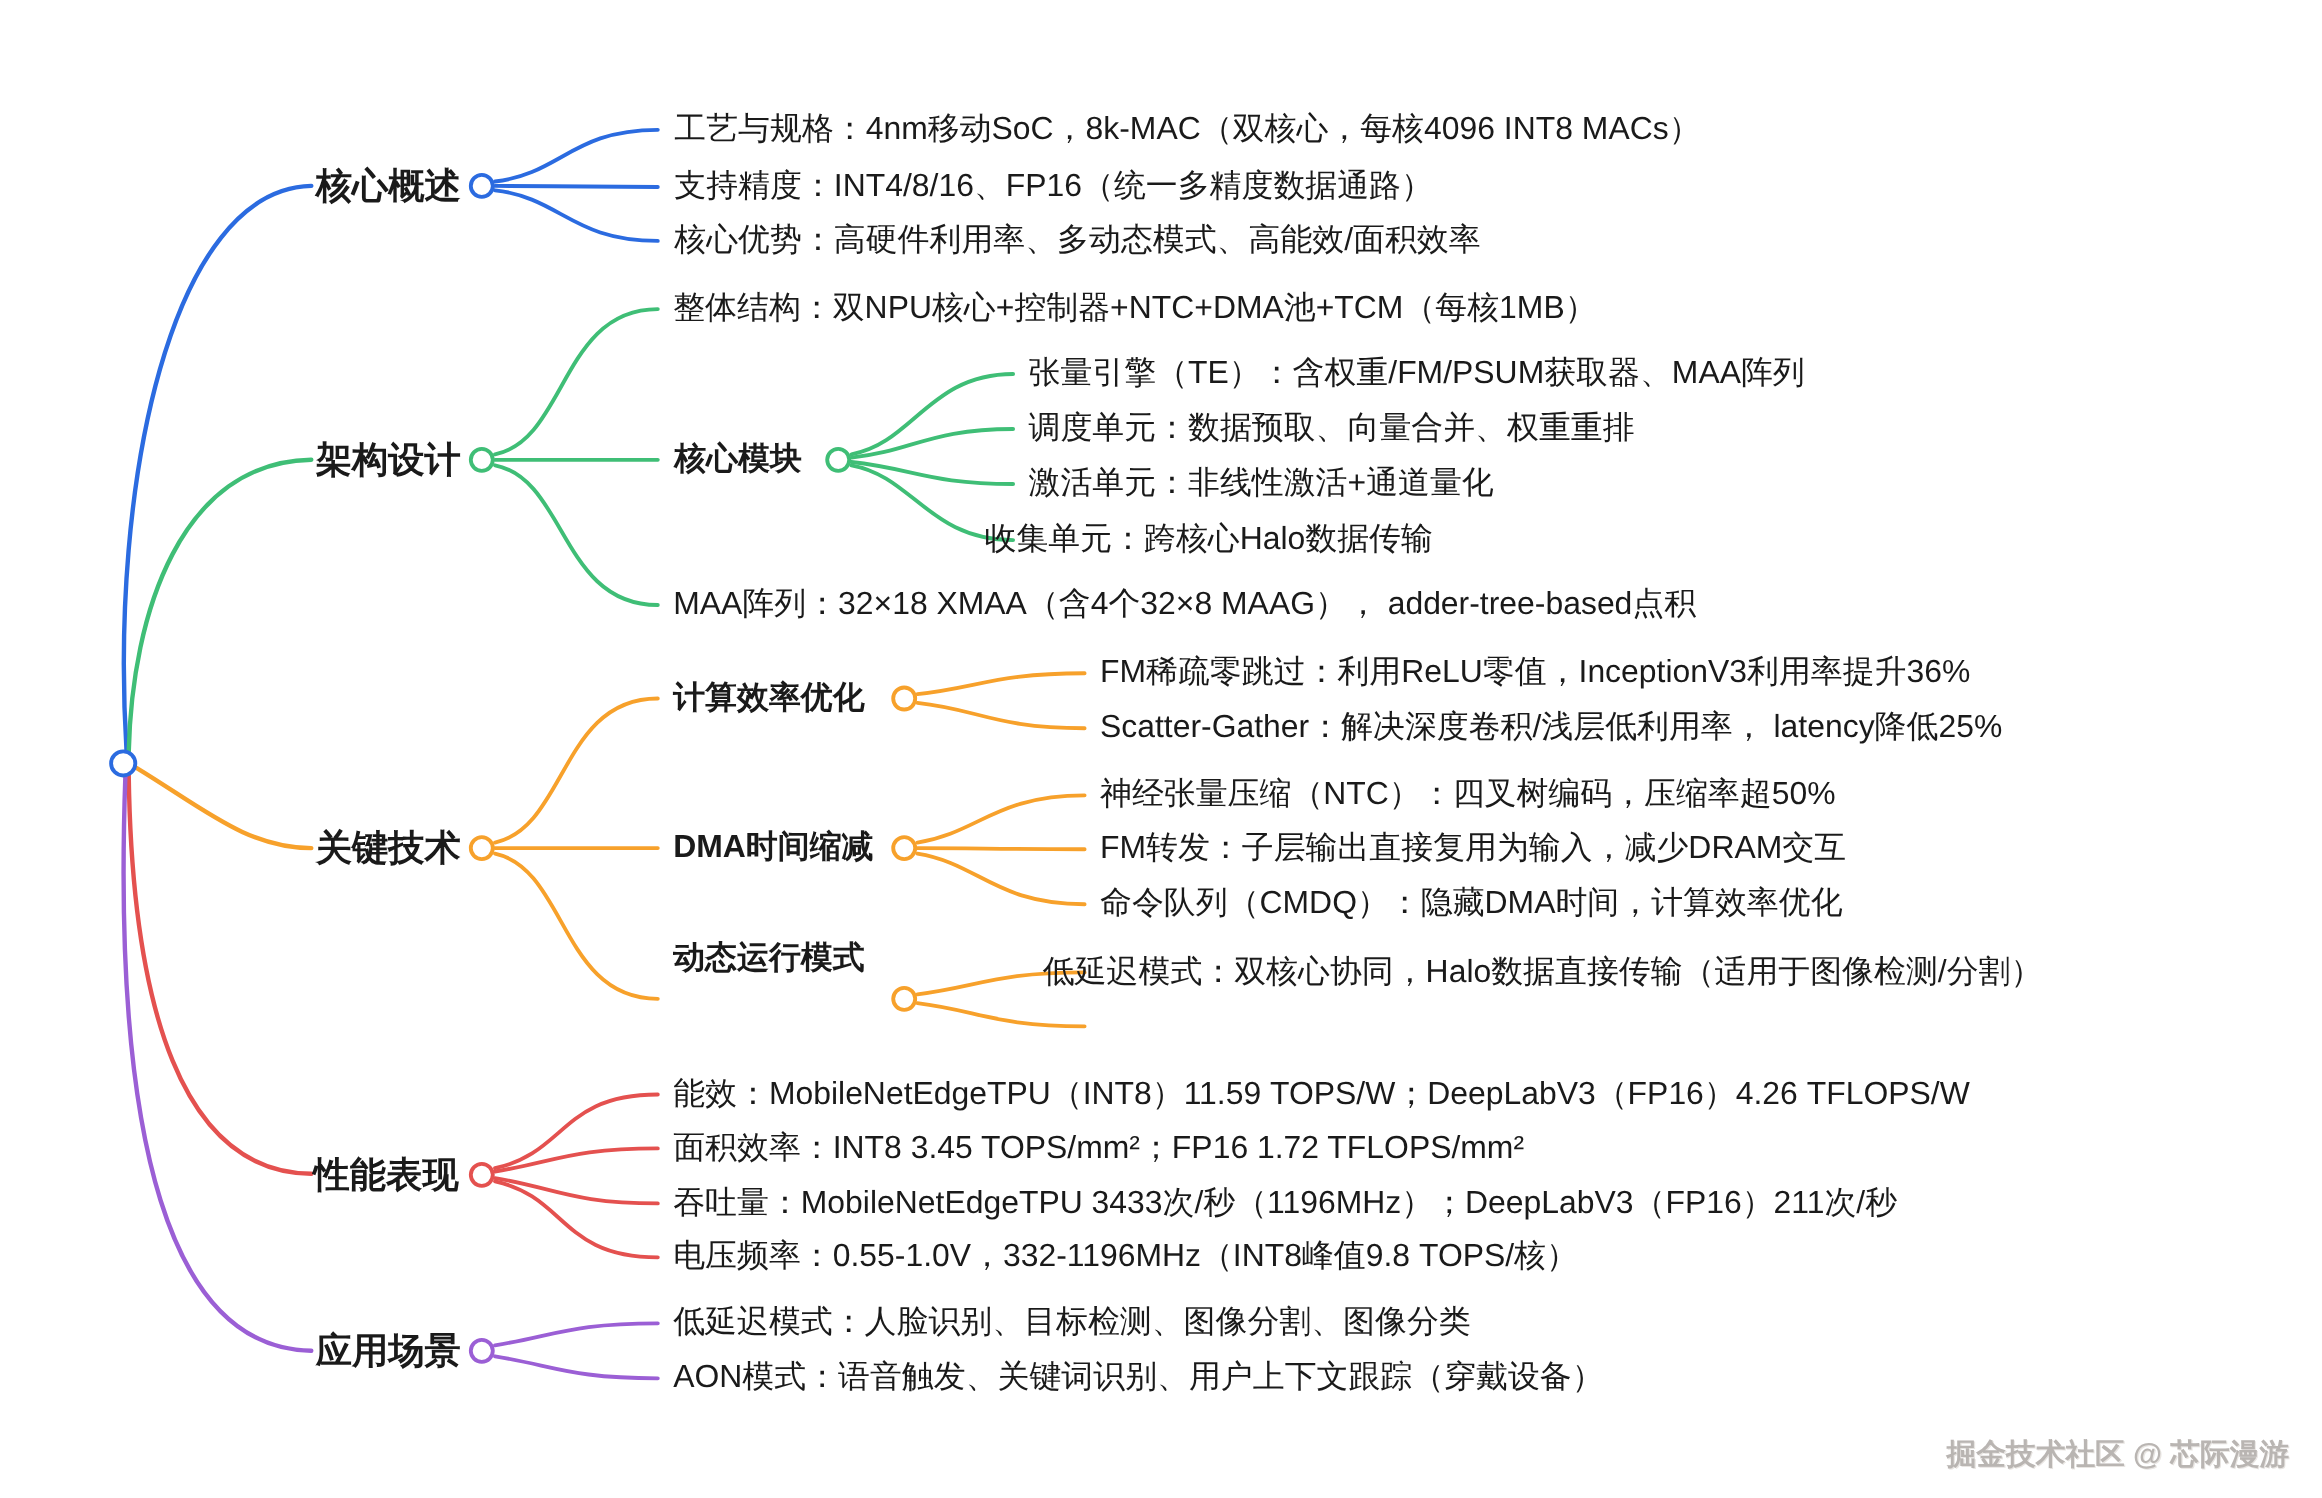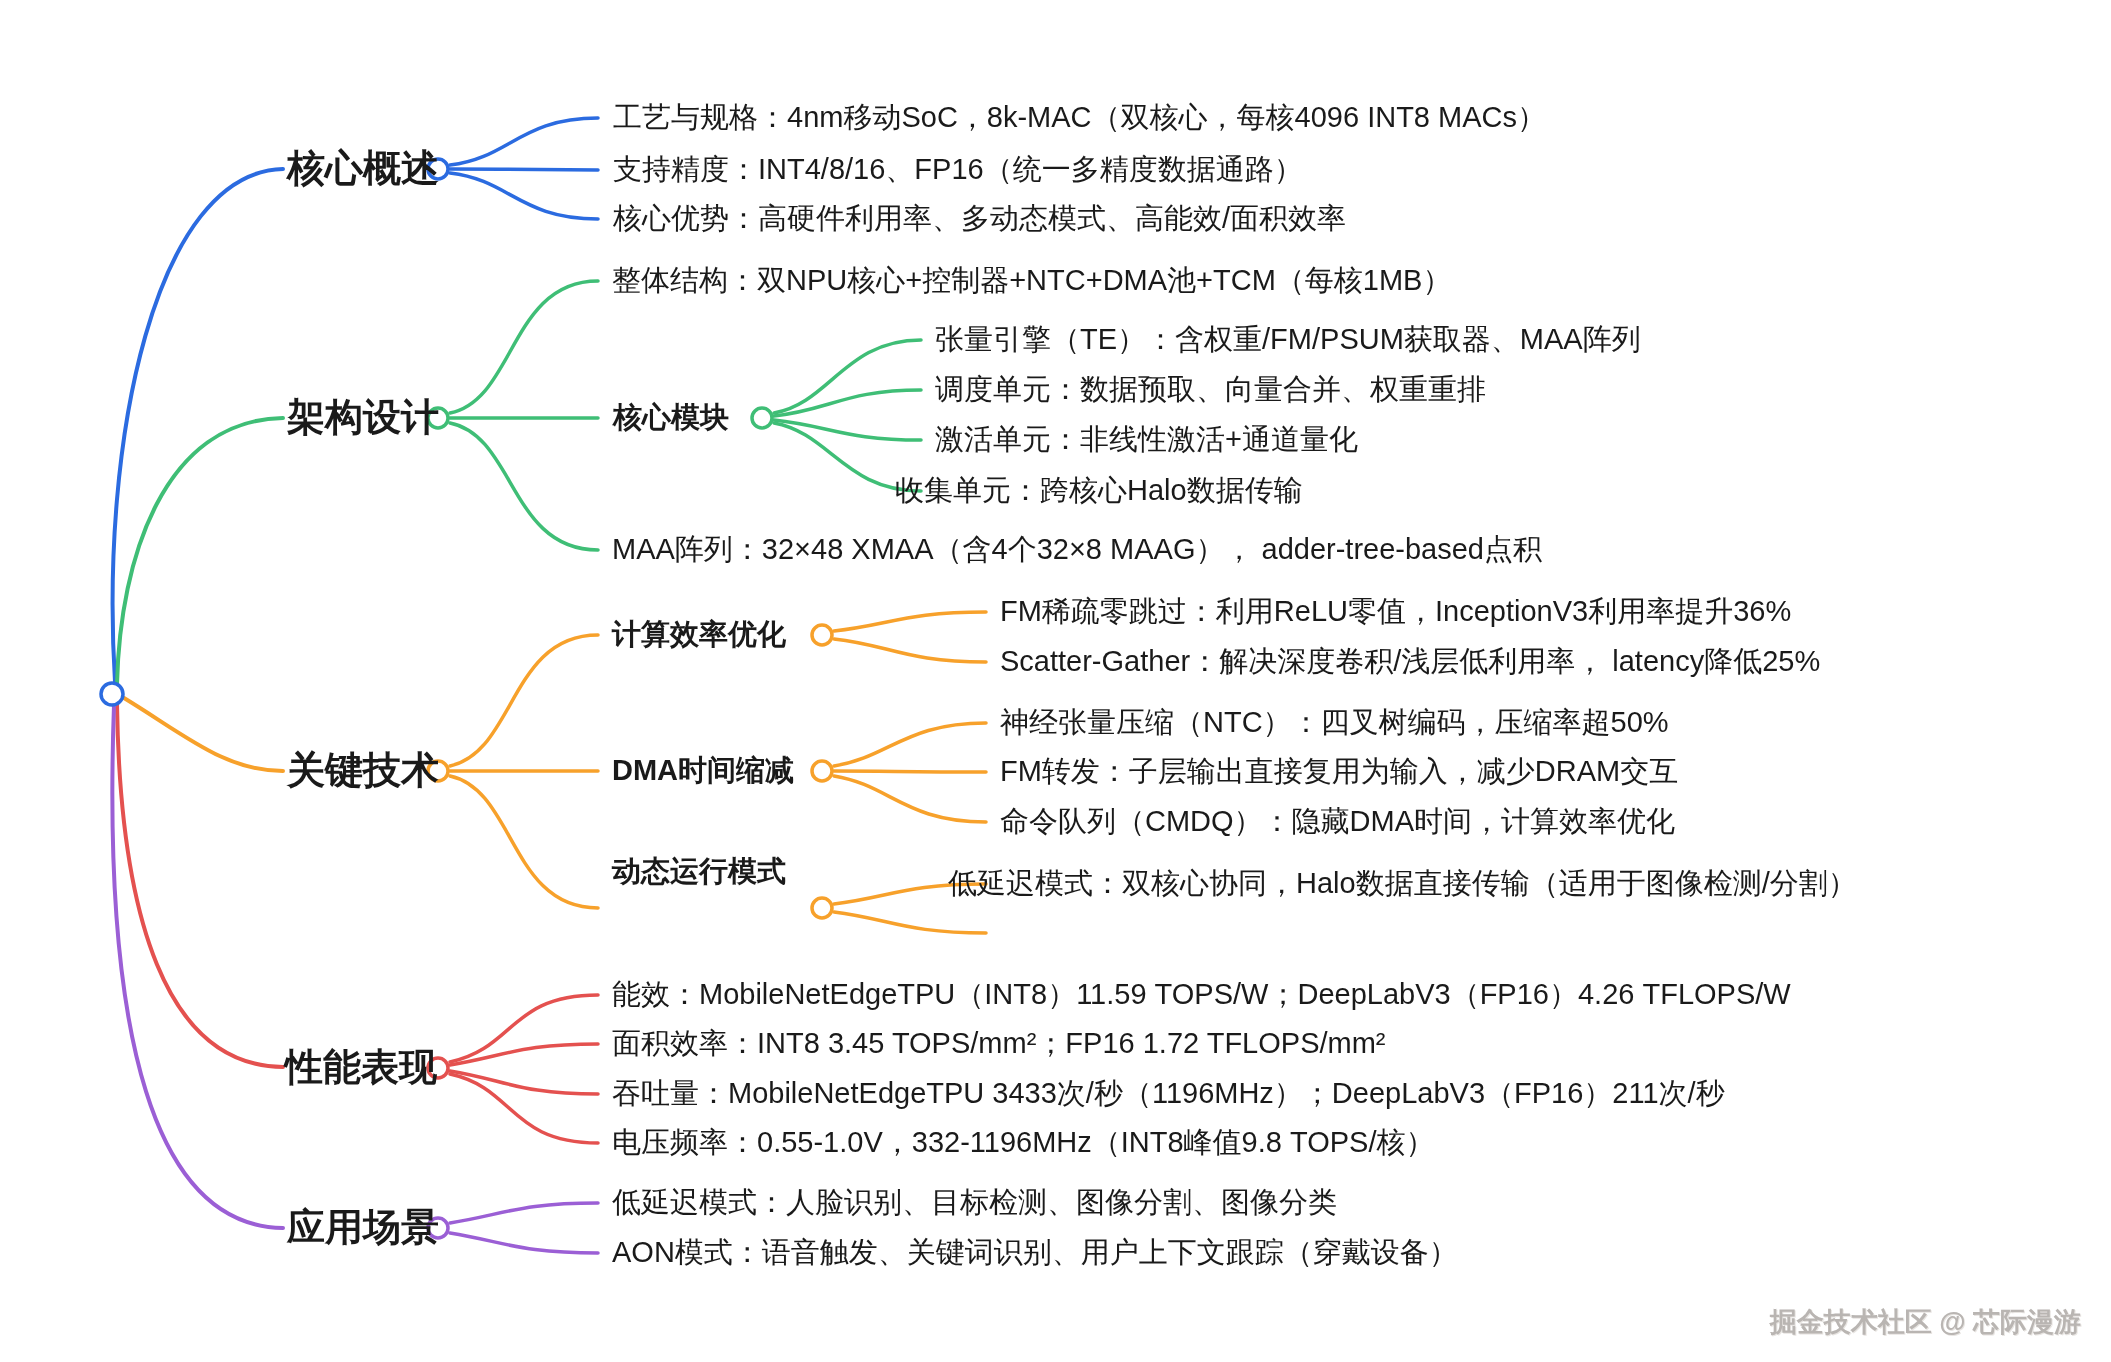--- a/index.html
+++ b/index.html
@@ -15,21 +15,21 @@
   svg.links{position:absolute;left:0;top:0;}
   .link{fill:none;stroke-width:3.5;stroke-linecap:round;}
   .link.main{stroke-width:4;}
   .node-circle{fill:#ffffff;stroke-width:3.5;}
   .label,.leaf{
     position:absolute;
     transform:translateY(-50%);
     white-space:nowrap;
     line-height:1.15;
   }
-  .label{font-size:38px;font-weight:600;}
+  .label{font-size:33px;font-weight:600;}
   .sublabel{font-size:29px;font-weight:600;}
   .leaf{font-size:29px;font-weight:500;}
   .watermark{
     position:absolute;
     right:30px;
     top:1322px;
     transform:translateY(-50%);
     font-size:27px;
     font-weight:600;
     color:#b9b5b2;
@@ -101,21 +101,21 @@
   <div class="leaf" style="left:613px;top:118px">工艺与规格：4nm移动SoC，8k-MAC（双核心，每核4096 INT8 MACs）</div>
   <div class="leaf" style="left:613px;top:170px">支持精度：INT4/8/16、FP16（统一多精度数据通路）</div>
   <div class="leaf" style="left:613px;top:219px">核心优势：高硬件利用率、多动态模式、高能效/面积效率</div>
 
   <div class="leaf" style="left:612px;top:281px">整体结构：双NPU核心+控制器+NTC+DMA池+TCM（每核1MB）</div>
   <div class="sublabel label" style="left:613px;top:418px">核心模块</div>
   <div class="leaf" style="left:935px;top:340px">张量引擎（TE）：含权重/FM/PSUM获取器、MAA阵列</div>
   <div class="leaf" style="left:935px;top:440px">激活单元：非线性激活+通道量化</div>
   <div class="leaf" style="left:935px;top:390px">调度单元：数据预取、向量合并、权重重排</div>
   <div class="leaf" style="left:895px;top:491px">收集单元：跨核心Halo数据传输</div>
-  <div class="leaf" style="left:612px;top:550px">MAA阵列：32×48 XMAA（含4个32×8 MAAG）， adder-tree-based点积</div>
+  <div class="leaf" style="left:612px;top:550px">MAA阵列：32×18 XMAA（含4个32×8 MAAG）， adder-tree-based点积</div>
 
   <div class="sublabel label" style="left:612px;top:635px">计算效率优化</div>
   <div class="leaf" style="left:1000px;top:612px">FM稀疏零跳过：利用ReLU零值，InceptionV3利用率提升36%</div>
   <div class="leaf" style="left:1000px;top:662px">Scatter-Gather：解决深度卷积/浅层低利用率， latency降低25%</div>
   <div class="sublabel label" style="left:612px;top:771px">DMA时间缩减</div>
   <div class="leaf" style="left:1000px;top:723px">神经张量压缩（NTC）：四叉树编码，压缩率超50%</div>
   <div class="leaf" style="left:1000px;top:772px">FM转发：子层输出直接复用为输入，减少DRAM交互</div>
   <div class="leaf" style="left:1000px;top:822px">命令队列（CMDQ）：隐藏DMA时间，计算效率优化</div>
   <div class="sublabel label" style="left:612px;top:872px">动态运行模式</div>
   <div class="leaf" style="left:948px;top:884px">低延迟模式：双核心协同，Halo数据直接传输（适用于图像检测/分割）</div>

